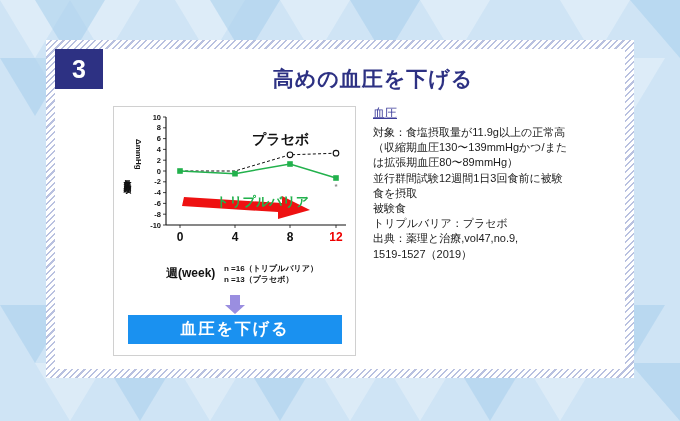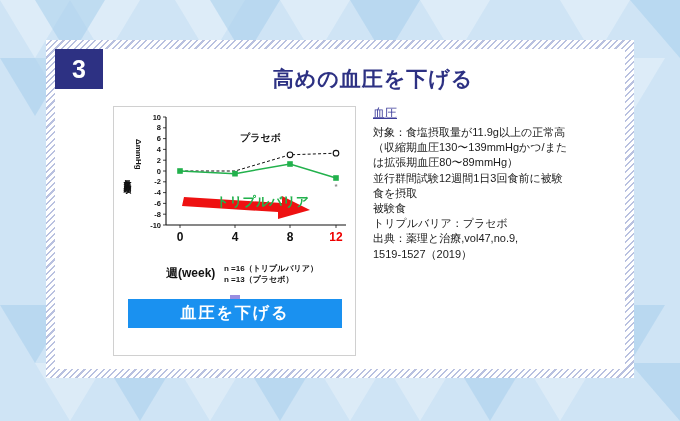--- a/index.html
+++ b/index.html
@@ -139,22 +139,22 @@
     letter-spacing: 0px;
   }
 
   
   .series-label {
     position: absolute;
     font-weight: bold;
     white-space: nowrap;
   }
   #label-placebo {
-    left: 126px; top: 22px;
-    font-size: 10px;
+    left: 138px; top: 22px;
+    font-size: 14px;
     color: #111111;
   }
   #label-triple {
     left: 102px; top: 84px;
     font-size: 13px;
     color: #22b14c;
   }
 
   
   #chart-foot {
@@ -183,21 +183,21 @@
     text-align: center;
   }
   #down-arrow {
     display: inline-block;
   }
 
   
   #cta-button {
     position: absolute;
     left: 14px;
-    bottom: 27px;
+    bottom: 11px;
     width: 214px;
     height: 29px;
     background: #1a91f0;
     border-radius: 0;
     color: #ffffff;
     font-size: 16px;
     font-weight: bold;
     display: flex;
     align-items: center;
     justify-content: center;

